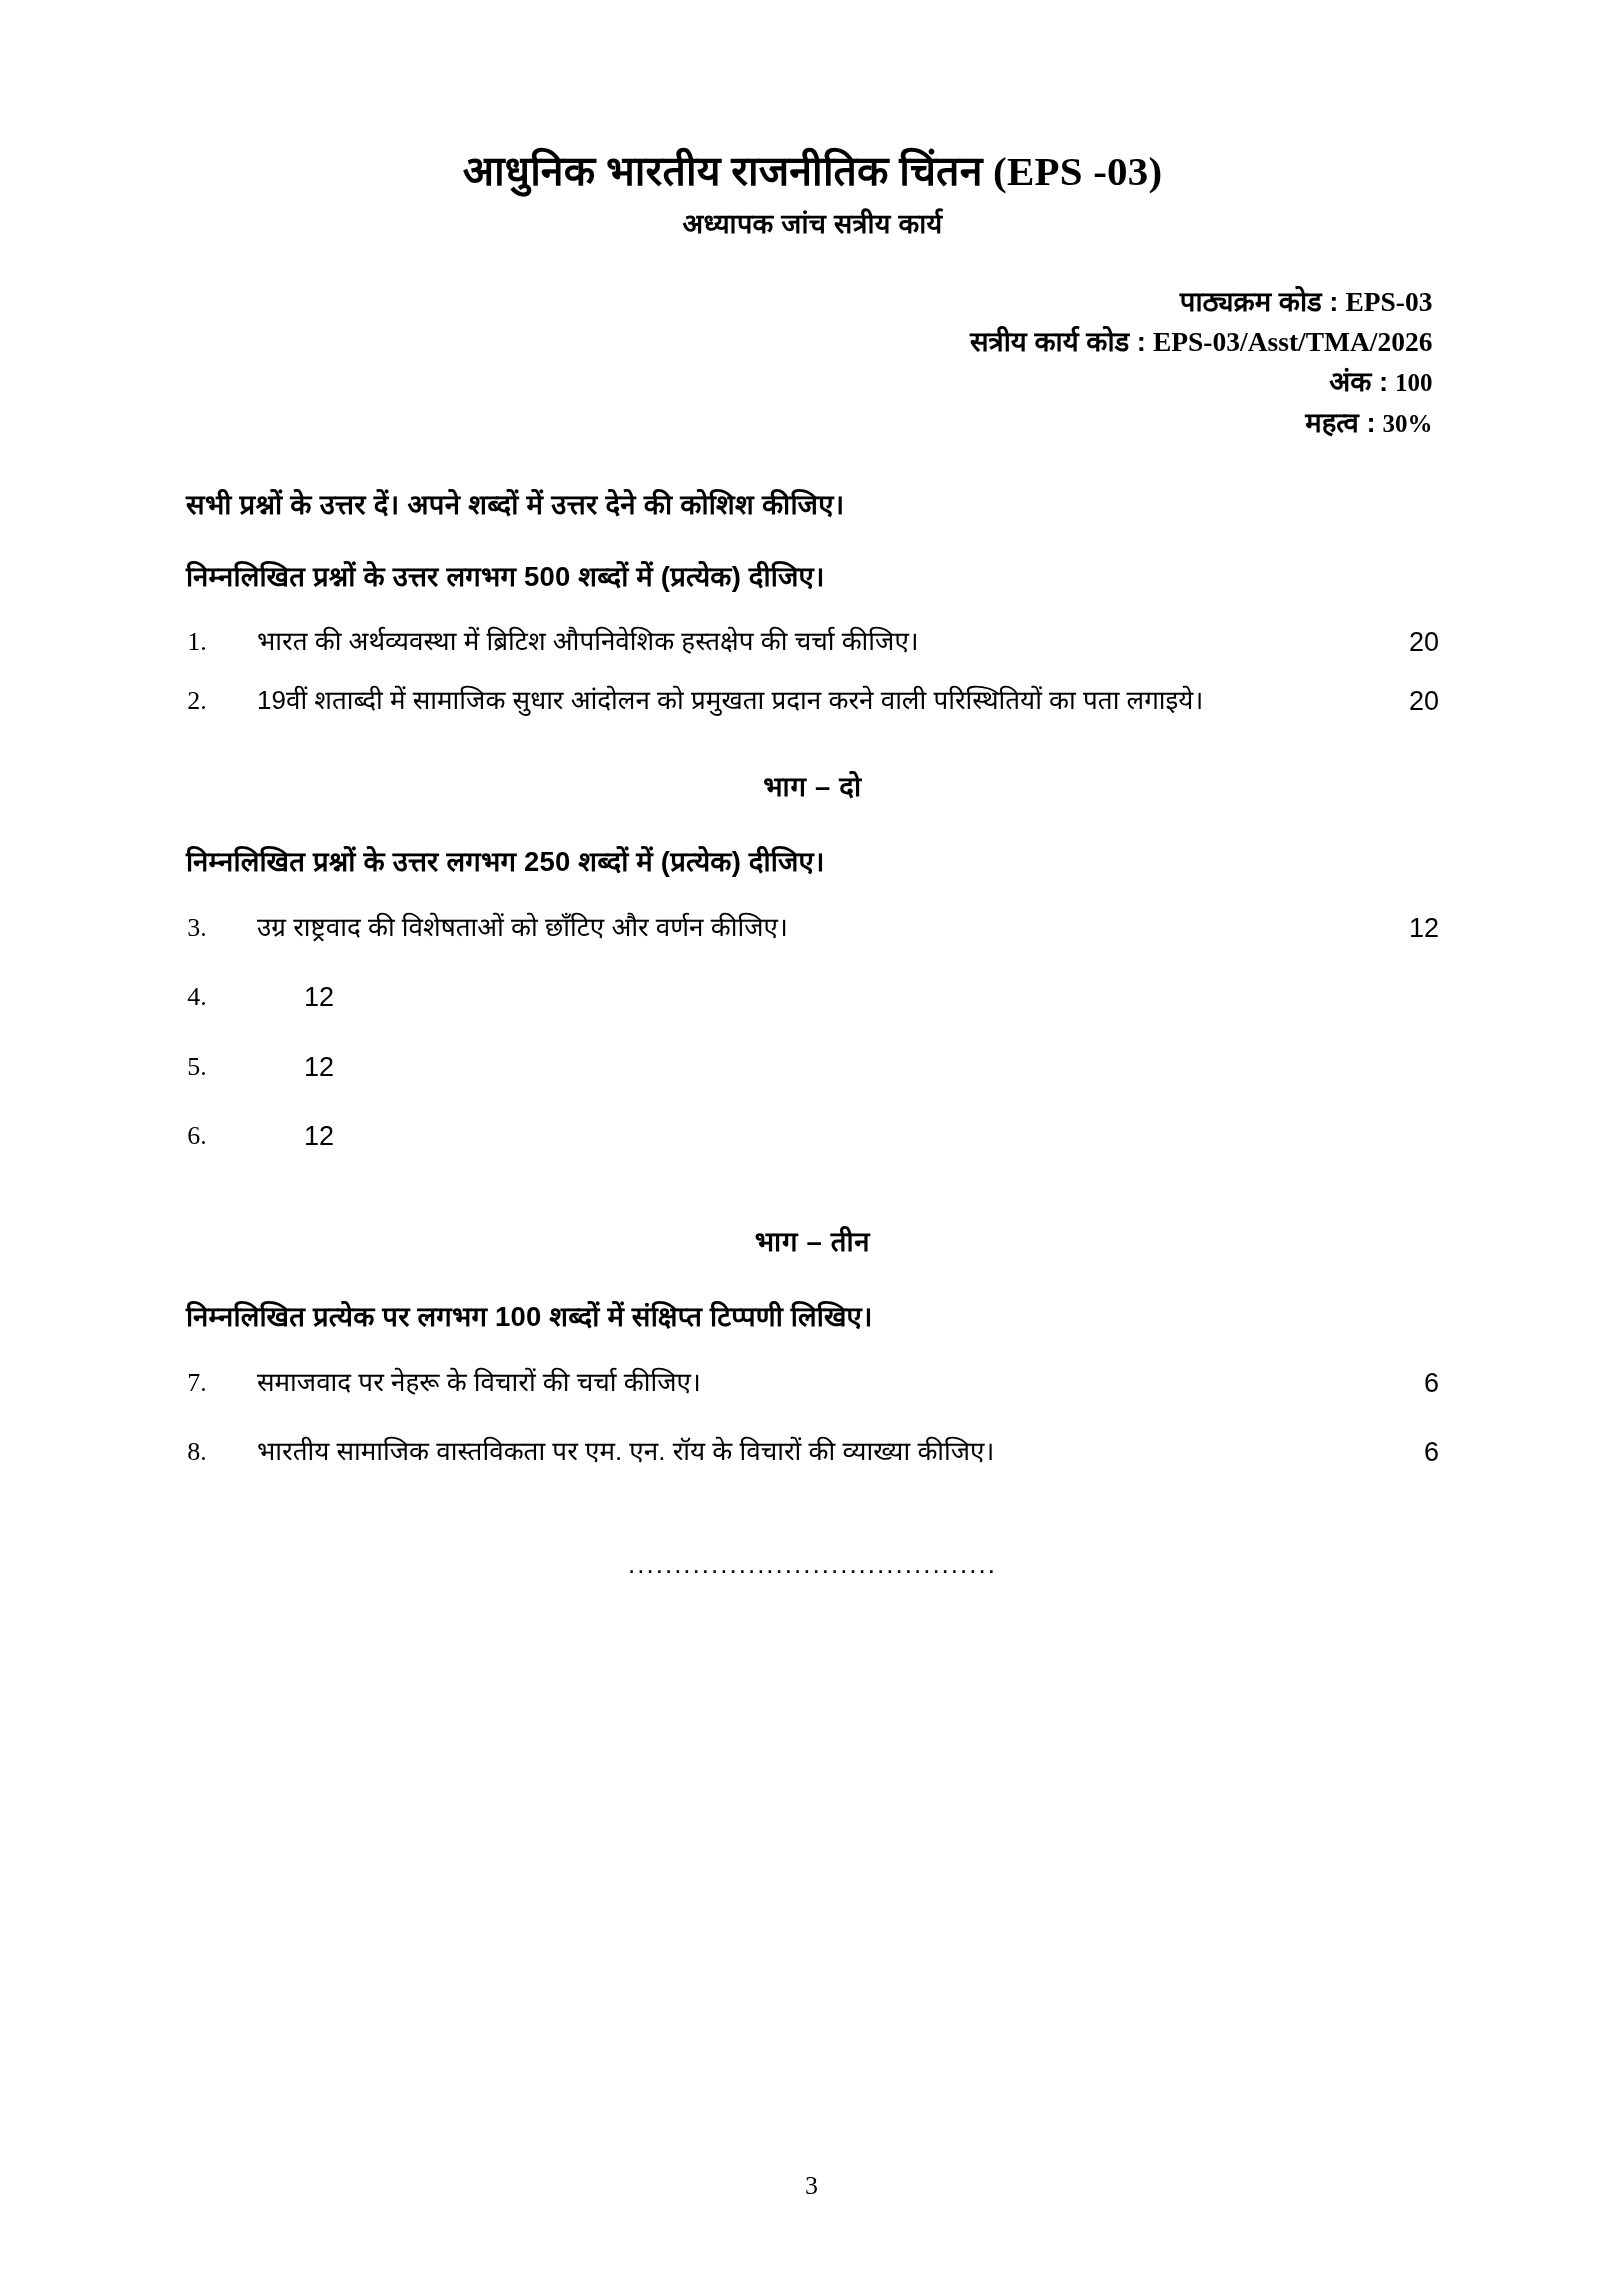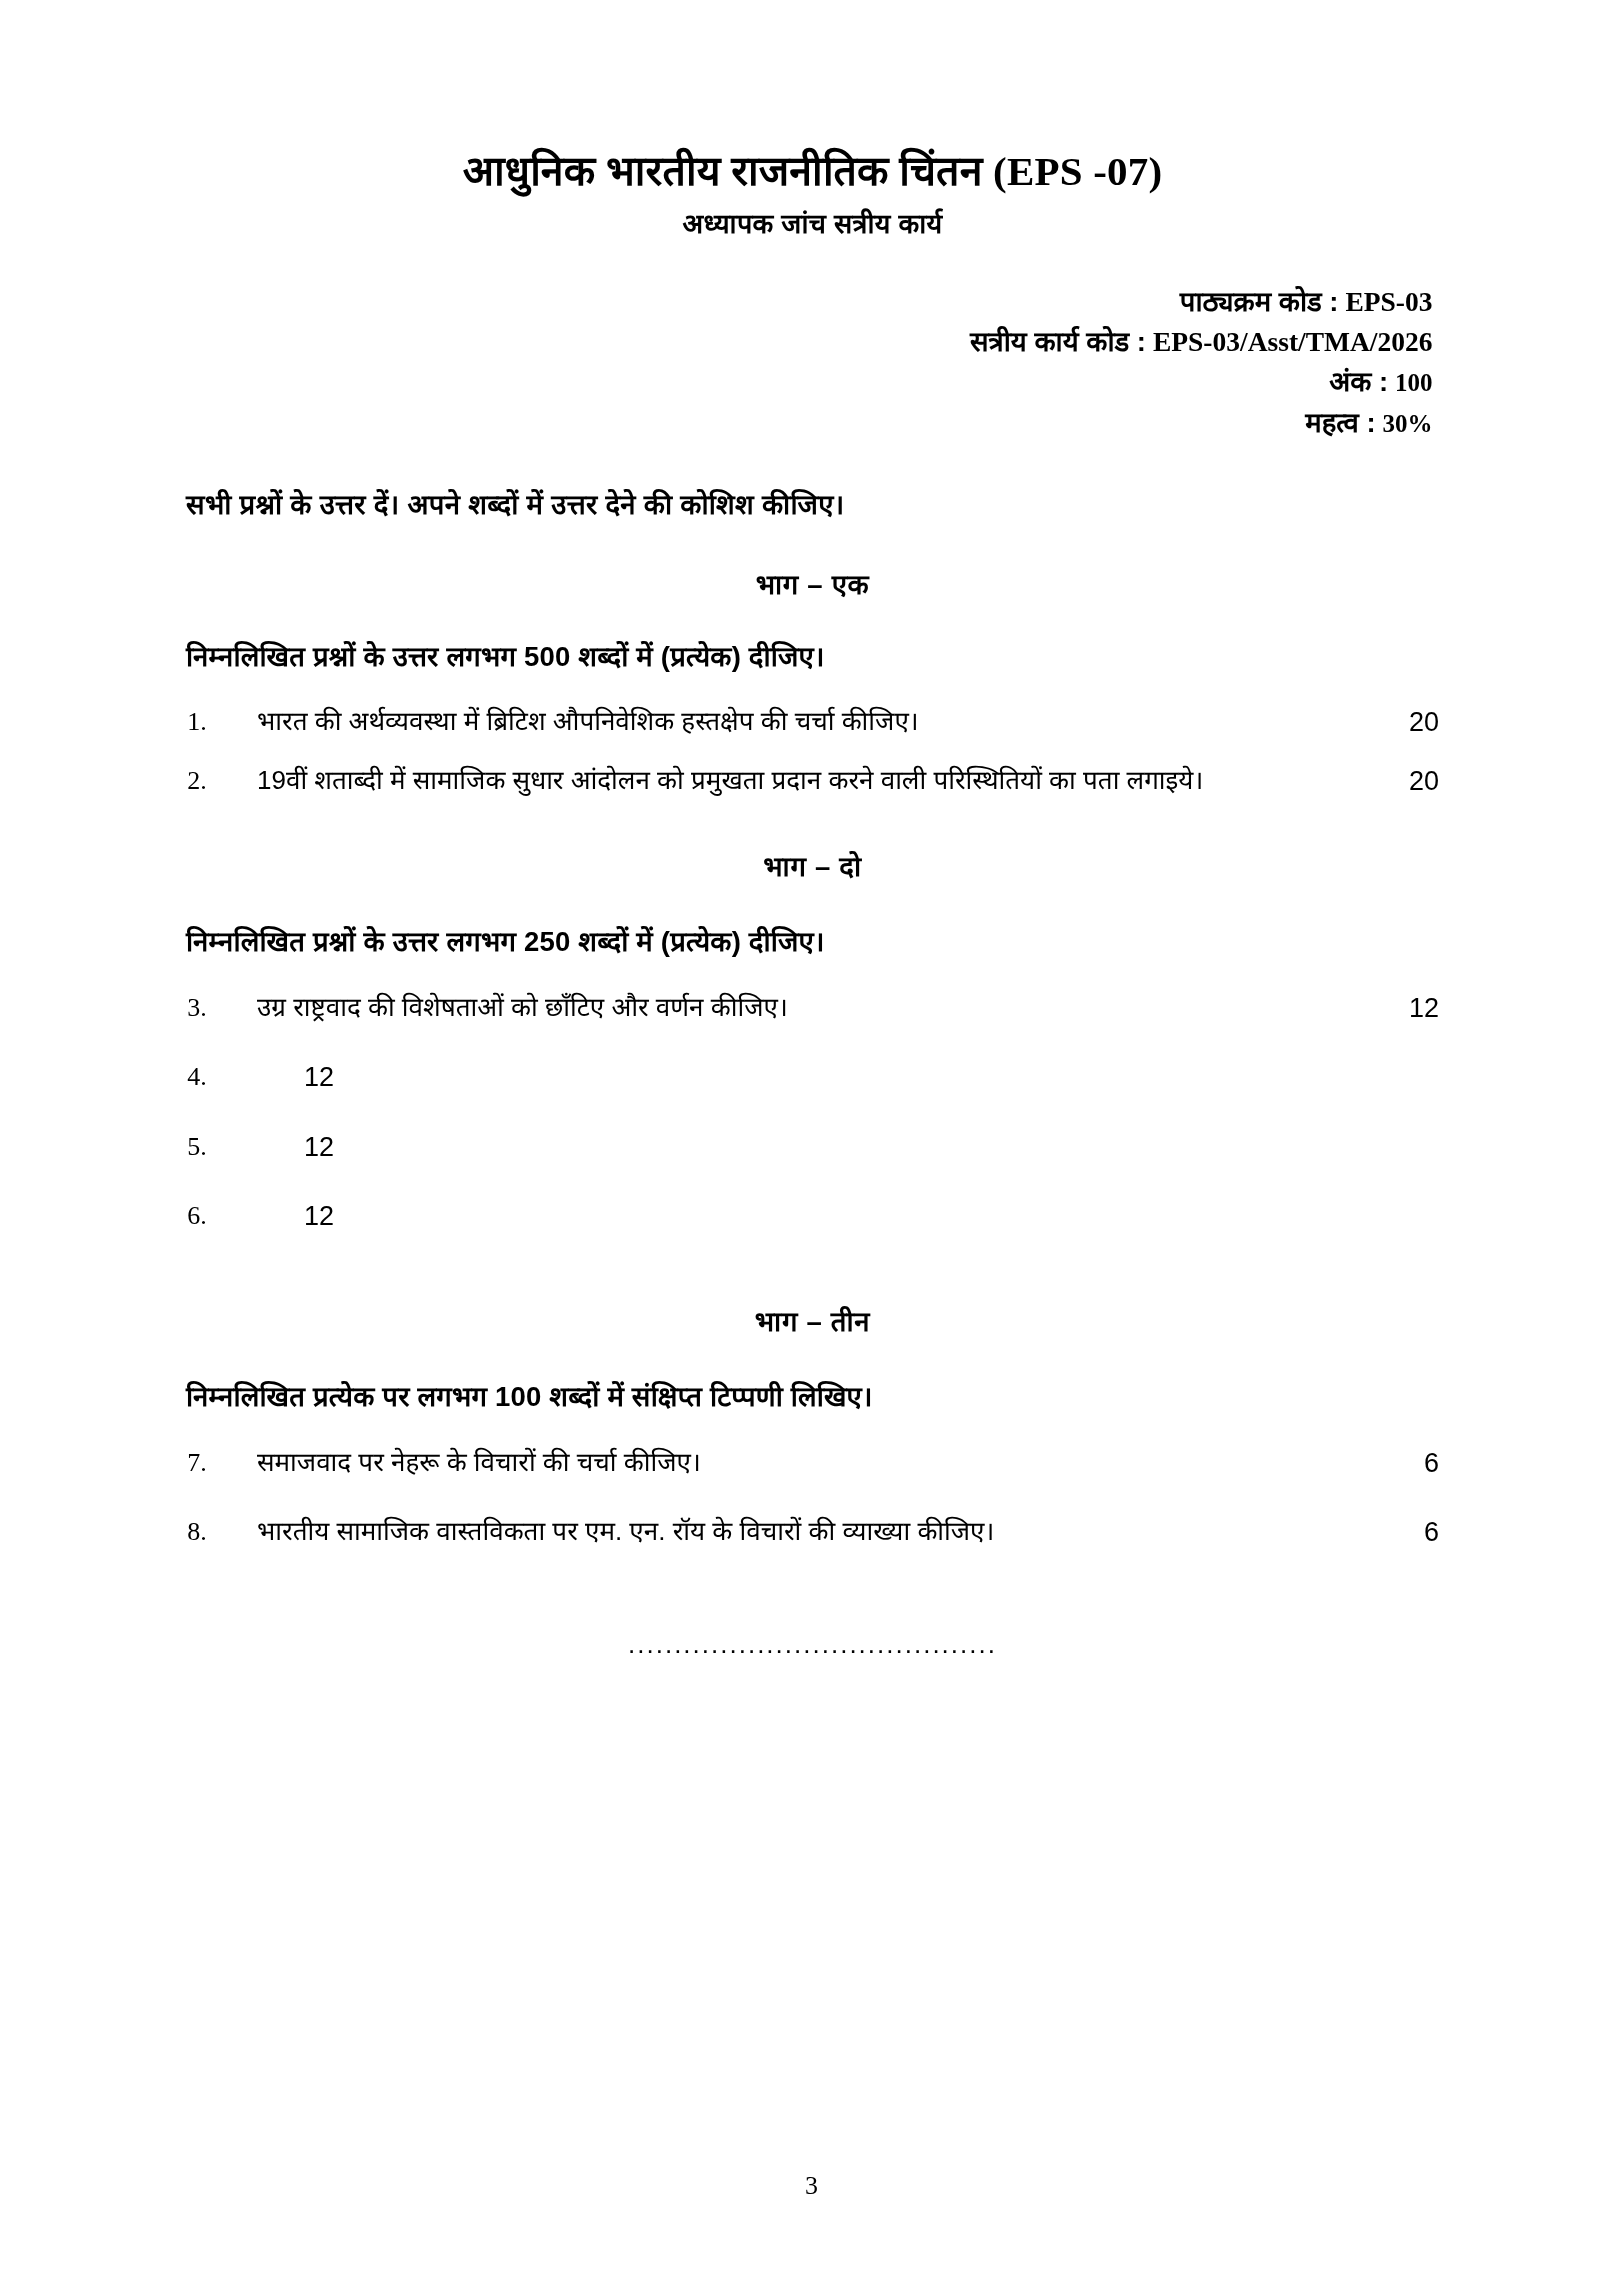--- a/index.html
+++ b/index.html
@@ -152,21 +152,21 @@
     font-size: 26px;
   }
 </style>
 </head>
 <body>
 
 <div class="page">
   <div class="content">
 
     <div class="title-block">
-      <div class="doc-title">आधुनिक भारतीय राजनीतिक चिंतन (EPS -07)</div>
+      <div class="doc-title">आधुनिक भारतीय राजनीतिक चिंतन (EPS -03)</div>
       <div class="doc-subtitle">अध्यापक जांच सत्रीय कार्य</div>
     </div>
 
     <div class="meta-block">
       <div class="meta-line">
         <span class="lbl">पाठ्यक्रम कोड :</span>
         <span class="val">EPS-03</span>
       </div>
       <div class="meta-line">
         <span class="lbl">सत्रीय कार्य कोड :</span>
@@ -177,21 +177,20 @@
         <span class="val">100</span>
       </div>
       <div class="meta-line small">
         <span class="lbl">महत्व :</span>
         <span class="val">30%</span>
       </div>
     </div>
 
     <div class="instruction">सभी प्रश्नों के उत्तर दें। अपने शब्दों में उत्तर देने की कोशिश कीजिए।</div>
 
-    <div class="part-heading part-1">भाग – एक</div>
     <div class="part-instruction">निम्नलिखित प्रश्नों के उत्तर लगभग 500 शब्दों में (प्रत्येक) दीजिए।</div>
 
     <div class="qlist">
       <div class="qrow">
         <div class="qnum">1.</div>
         <div class="qtext nowrapline">भारत की अर्थव्यवस्था में ब्रिटिश औपनिवेशिक हस्तक्षेप की चर्चा कीजिए।</div>
         <div class="qmarks">20</div>
       </div>
       <div class="qrow">
         <div class="qnum">2.</div>

